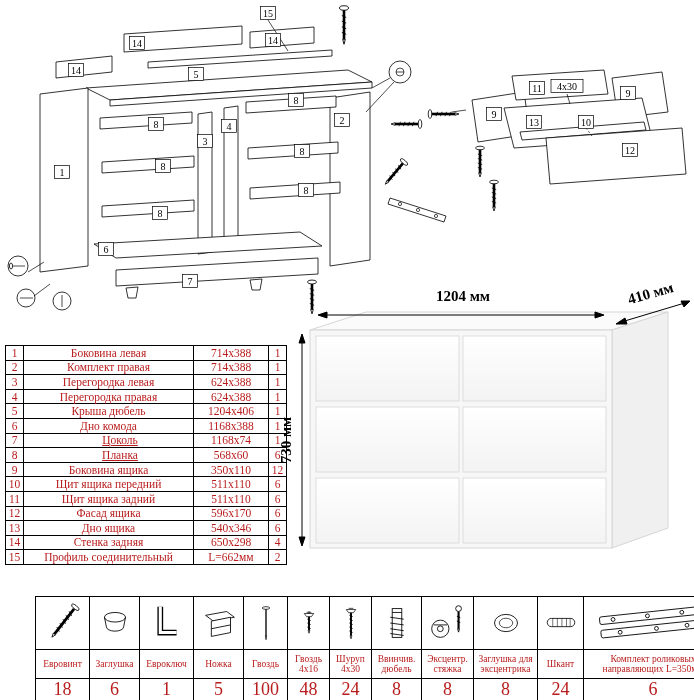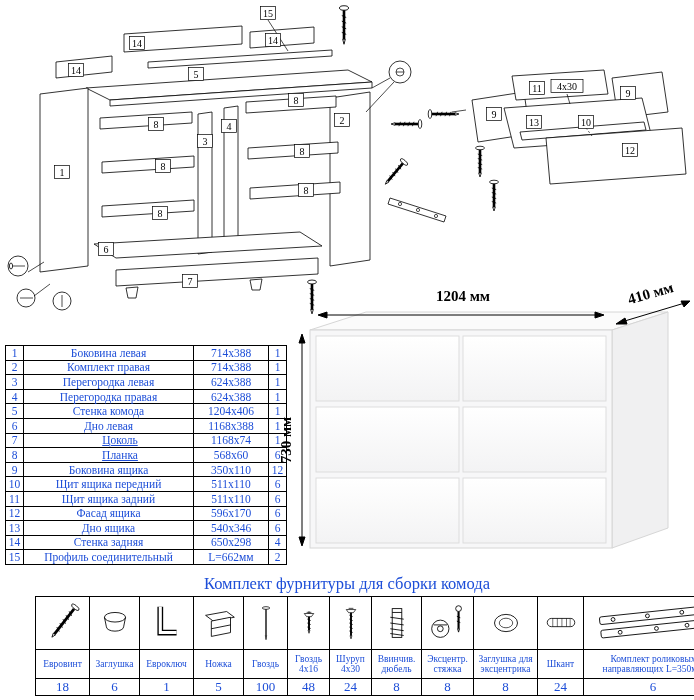--- a/index.html
+++ b/index.html
@@ -1,17 +1,17 @@
 <!DOCTYPE html>
 <html><head>
 <meta charset="utf-8">
 <style>
   html,body{margin:0;padding:0;background:#fff;}
   #page{position:relative;width:694px;height:700px;background:#fff;overflow:hidden;
-        font-family:"Liberation Serif","DejaVu Serif",serif;color:#1d4ed8;}
+        font-family:"Liberation Serif","DejaVu Serif",serif;color:#b91c1c;}
   svg{display:block;}
   
   #diagram{position:absolute;left:0;top:0;}
   .ln{stroke:#000;stroke-width:0.8;fill:#fff;stroke-linejoin:round;}
   .thin{stroke:#000;stroke-width:0.7;fill:none;}
   .co-box{fill:#fff;stroke:#000;stroke-width:0.7;}
   .co-text{font-family:"Liberation Serif",serif;font-size:10px;text-anchor:middle;fill:#000;}
   
   #render{position:absolute;left:280px;top:285px;}
   .dim{font-family:"Liberation Serif",serif;font-size:15px;font-weight:bold;text-anchor:middle;fill:#000;}
@@ -26,21 +26,21 @@
   .parts td.size{width:72px;}
   .parts td.qty{width:15px;}
   .parts td.indent{padding-left:26px;text-decoration:underline;}
   
   .title{position:absolute;left:0;top:574px;width:694px;text-align:center;font-size:16.5px;}
   
   .hw{position:absolute;left:3px;top:596px;width:688px;table-layout:fixed;margin-left:32px;}
   .hw td{border:1px solid #000;text-align:center;vertical-align:middle;padding:0 1px;overflow:hidden;}
   .hw tr.hw-icons td{height:52px;}
   .hw tr.hw-names td{height:28px;font-size:9.5px;line-height:1.1;}
-  .hw tr.hw-qty td{height:15px;font-size:13px;}
+  .hw tr.hw-qty td{height:15px;font-size:18px;}
   .hw svg{margin:0 auto;}
 </style>
 </head>
 <body>
 
 <div id="page">
 
   <svg id="diagram" width="694" height="340" viewBox="0 0 694 340">
     <defs>
       <g id="scr" stroke="#000" stroke-width="0.8" fill="#fff">
@@ -292,27 +292,27 @@
           <td class="c qty">1</td>
         </tr>
       <tr>
           <td class="c num">4</td>
           <td>Перегородка правая</td>
           <td class="c size">624x388</td>
           <td class="c qty">1</td>
         </tr>
       <tr>
           <td class="c num">5</td>
-          <td>Стенка комода</td>
+          <td>Крыша дюбель</td>
           <td class="c size">1204x406</td>
           <td class="c qty">1</td>
         </tr>
       <tr>
           <td class="c num">6</td>
-          <td>Дно левая</td>
+          <td>Дно комода</td>
           <td class="c size">1168x388</td>
           <td class="c qty">1</td>
         </tr>
       <tr>
           <td class="c num">7</td>
           <td class="indent">Цоколь</td>
           <td class="c size">1168x74</td>
           <td class="c qty">1</td>
         </tr>
       <tr>
@@ -359,21 +359,20 @@
         </tr>
       <tr>
           <td class="c num">15</td>
           <td>Профиль соединительный</td>
           <td class="c size">L=662мм</td>
           <td class="c qty">2</td>
         </tr>
     </tbody>
   </table>
 
-  <div class="title">Комплект фурнитуры для сборки комода</div>
 
   <table class="hw">
     <colgroup>
       <col style="width:54px">
         <col style="width:50px">
         <col style="width:54px">
         <col style="width:50px">
       <col style="width:44px">
         <col style="width:42px">
         <col style="width:42px">

